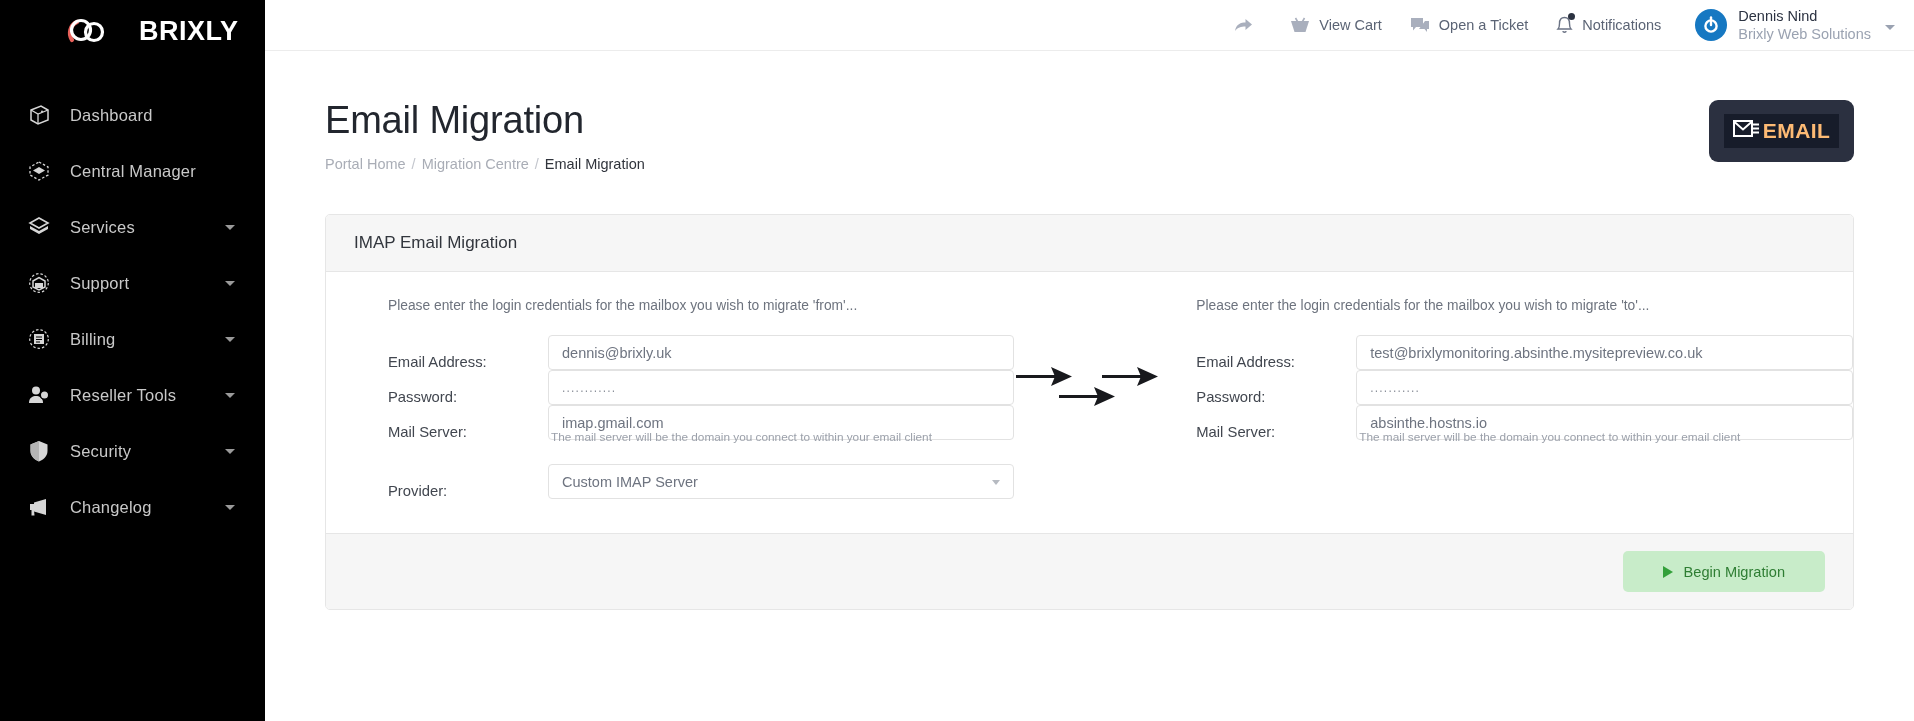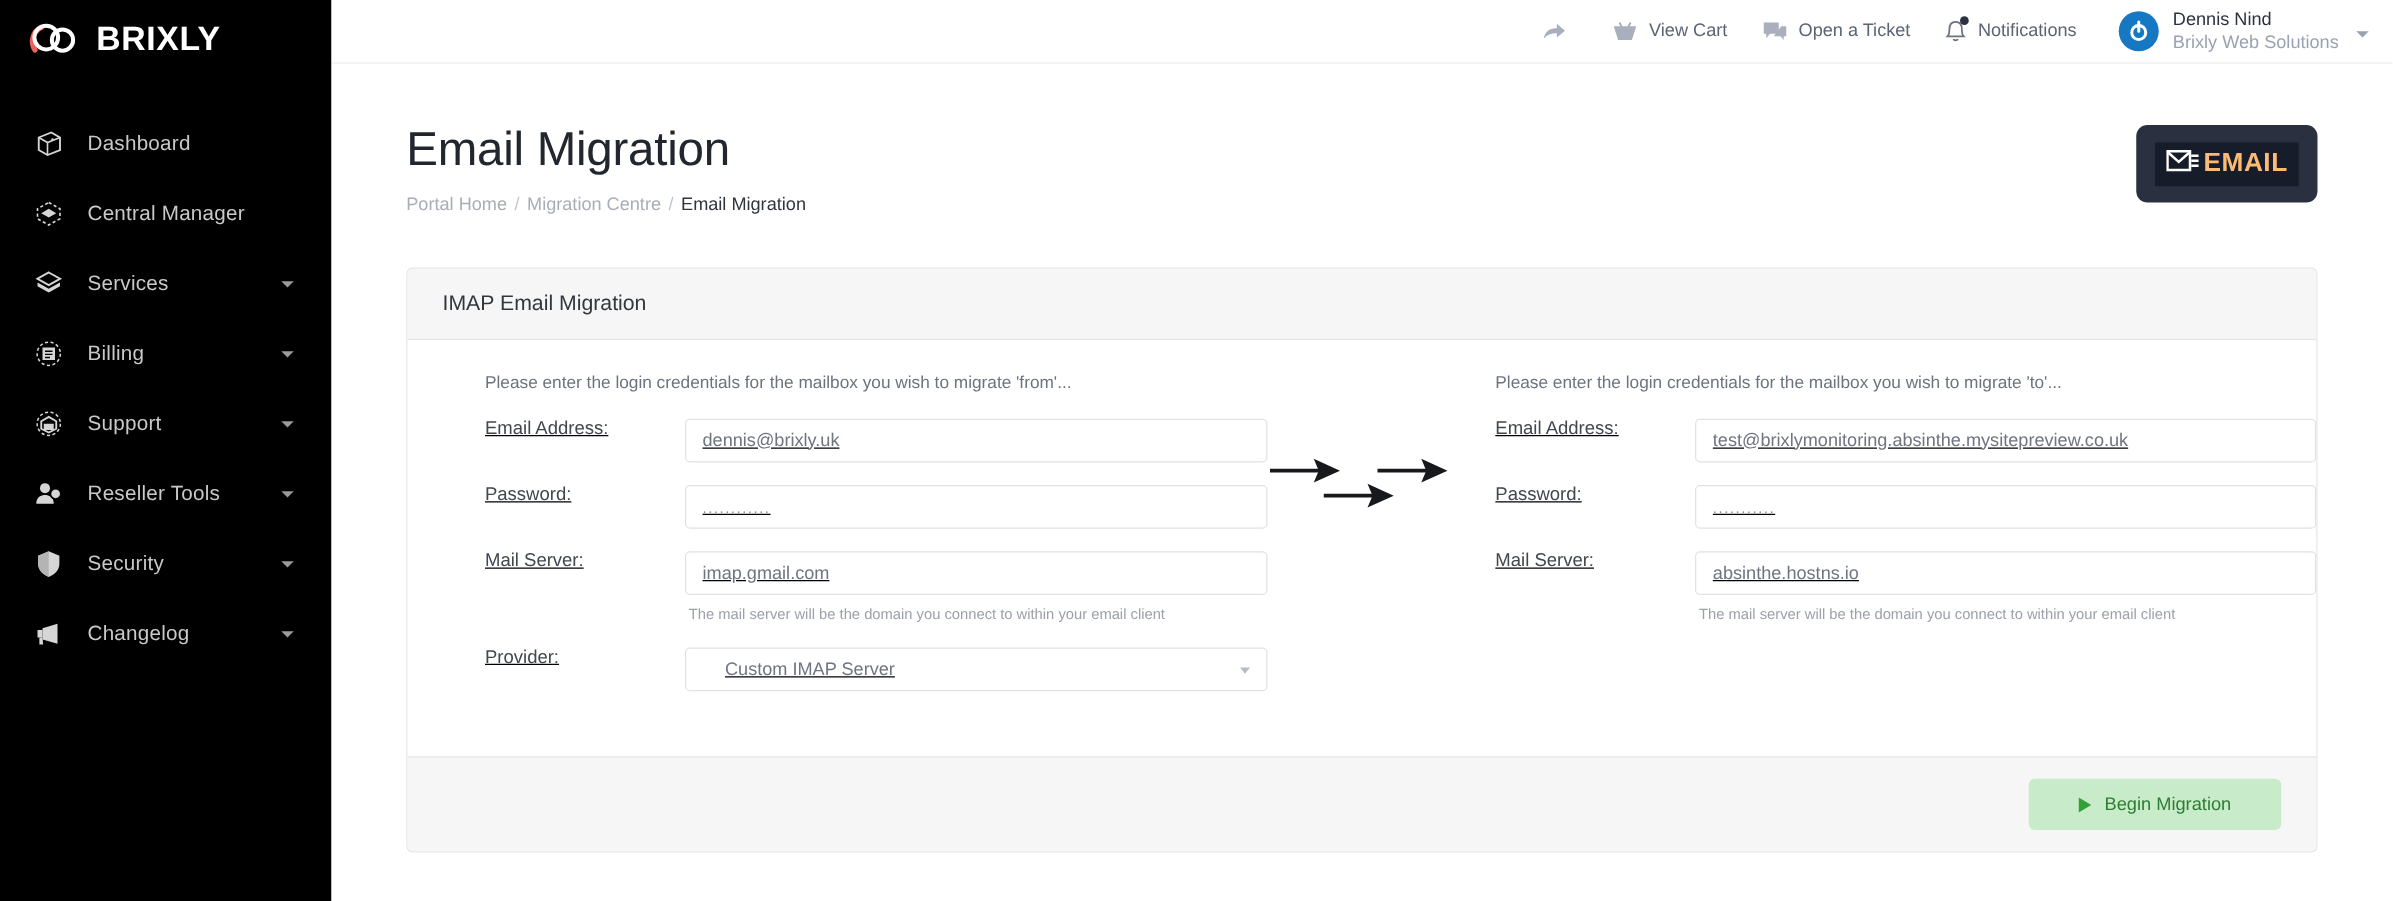--- a/index.html
+++ b/index.html
@@ -12,21 +12,21 @@
 
   
   #sidebar {
     position: absolute; left: 0; top: 0;
     width: 265px; height: 721px;
     background: #000000;
     z-index: 5;
   }
   .logo-wrap {
     display: flex; align-items: center;
-    height: 62px; padding-left: 22px; gap: 9px;
+    height: 62px; padding-left: 22px; gap: 27px; margin-left: 44px;
   }
   .logo-mark { width: 46px; height: 34px; flex: none; }
   .logo-text {
     color: #ffffff; font-size: 27px; font-weight: 700;
     letter-spacing: 0.5px; line-height: 1;
   }
   .nav { margin-top: 25px; }
   .nav-item {
     position: relative;
     display: flex; align-items: center;
@@ -151,23 +151,22 @@
   .panel.right { padding-left: 30px; }
   .arrows {
     flex: 1; display: flex; align-items: flex-start;
     justify-content: center; padding-top: 63px;
   }
   .panel-hint {
     font-size: 13.8px; color: #6d737e;
     margin-bottom: 22px;
   }
   .form-row {
-    display: flex; align-items: flex-start;
-    margin-bottom: 18px;
-    text-decoration: underline;
+    display: flex; align-items: flex-end;
+    margin-bottom: 0;
   }
   .form-label {
     width: 160px; flex: none;
     font-size: 14.8px; color: #41464f;
   }
   .form-input {
     flex: 1;
     height: 35px;
     border: 1px solid #e2e2e2;
     border-radius: 4px;
@@ -184,21 +183,21 @@
     font-size: 11.8px; color: #9ba0aa;
     margin-top: -10px; margin-bottom: 20px;
     padding-left: 3px;
   }
   .select-wrap {
     flex: 1; position: relative;
     height: 35px;
     border: 1px solid #e2e2e2;
     border-radius: 4px;
     background: #fff;
-    padding: 0 31px;
+    padding: 0 13px;
     font-size: 14.5px; color: #6e7480;
     display: flex; align-items: center;
     cursor: pointer;
   }
   .select-caret {
     position: absolute; right: 13px; top: 50%; margin-top: -2px;
     width: 0; height: 0;
     border-left: 4.5px solid transparent;
     border-right: 4.5px solid transparent;
     border-top: 5px solid #b6bac1;
@@ -274,37 +273,37 @@
       </span>
       <span class="nav-label">Services</span>
       <span class="nav-caret"></span>
     </div>
 
 
     <div class="nav-item">
       <span class="nav-icon">
         <svg width="24" height="24" viewBox="0 0 24 24">
           <circle cx="12" cy="12" r="9.3" fill="none" stroke="#d6d6d6" stroke-width="1.2" stroke-dasharray="2.5 2"></circle>
+          <path d="M6 10 L12 6.5 L18 10 L18 16 L12 19 L6 16 Z" fill="none" stroke="#d6d6d6" stroke-width="1.5"></path>
+          <path d="M8 12 L16 12 L16 17 L8 17 Z" fill="#d6d6d6"></path>
+        </svg>
+      </span>
+      <span class="nav-label">Support</span>
+      <span class="nav-caret"></span>
+    </div>
+
+    <div class="nav-item">
+      <span class="nav-icon">
+        <svg width="24" height="24" viewBox="0 0 24 24">
+          <circle cx="12" cy="12" r="9.3" fill="none" stroke="#d6d6d6" stroke-width="1.2" stroke-dasharray="2.5 2"></circle>
           <path d="M7 7 L17 7 L17 17 L7 17 Z" fill="#d6d6d6"></path>
           <path d="M9 10 L15 10 M9 12.5 L15 12.5 M9 15 L13 15" stroke="#000" stroke-width="1.1"></path>
         </svg>
       </span>
       <span class="nav-label">Billing</span>
-      <span class="nav-caret"></span>
-    </div>
-
-    <div class="nav-item">
-      <span class="nav-icon">
-        <svg width="24" height="24" viewBox="0 0 24 24">
-          <circle cx="12" cy="12" r="9.3" fill="none" stroke="#d6d6d6" stroke-width="1.2" stroke-dasharray="2.5 2"></circle>
-          <path d="M6 10 L12 6.5 L18 10 L18 16 L12 19 L6 16 Z" fill="none" stroke="#d6d6d6" stroke-width="1.5"></path>
-          <path d="M8 12 L16 12 L16 17 L8 17 Z" fill="#d6d6d6"></path>
-        </svg>
-      </span>
-      <span class="nav-label">Support</span>
       <span class="nav-caret"></span>
     </div>
 
     <div class="nav-item">
       <span class="nav-icon">
         <svg width="24" height="22" viewBox="0 0 24 22">
           <circle cx="9" cy="6.5" r="4" fill="#d6d6d6"></circle>
           <path d="M2 19 C2 13.5, 6 12, 9 12 C12 12, 16 13.5, 16 19 Z" fill="#d6d6d6"></path>
           <circle cx="17.5" cy="11" r="4.2" fill="#d6d6d6" stroke="#000" stroke-width="1.4"></circle>
         </svg>

